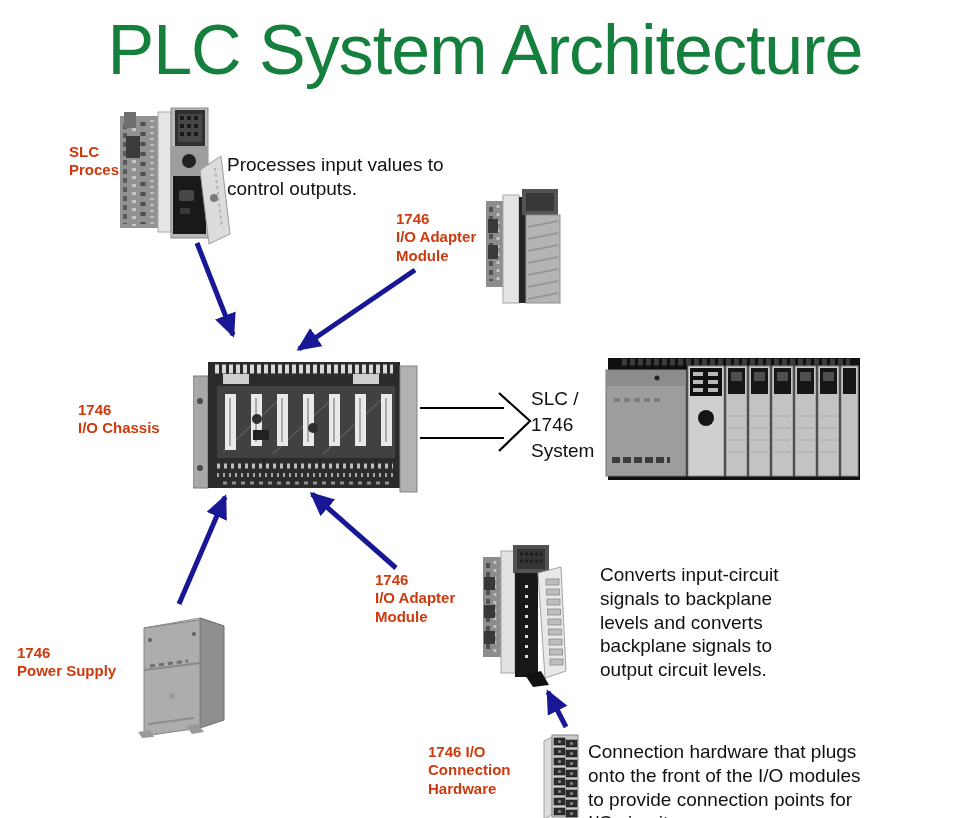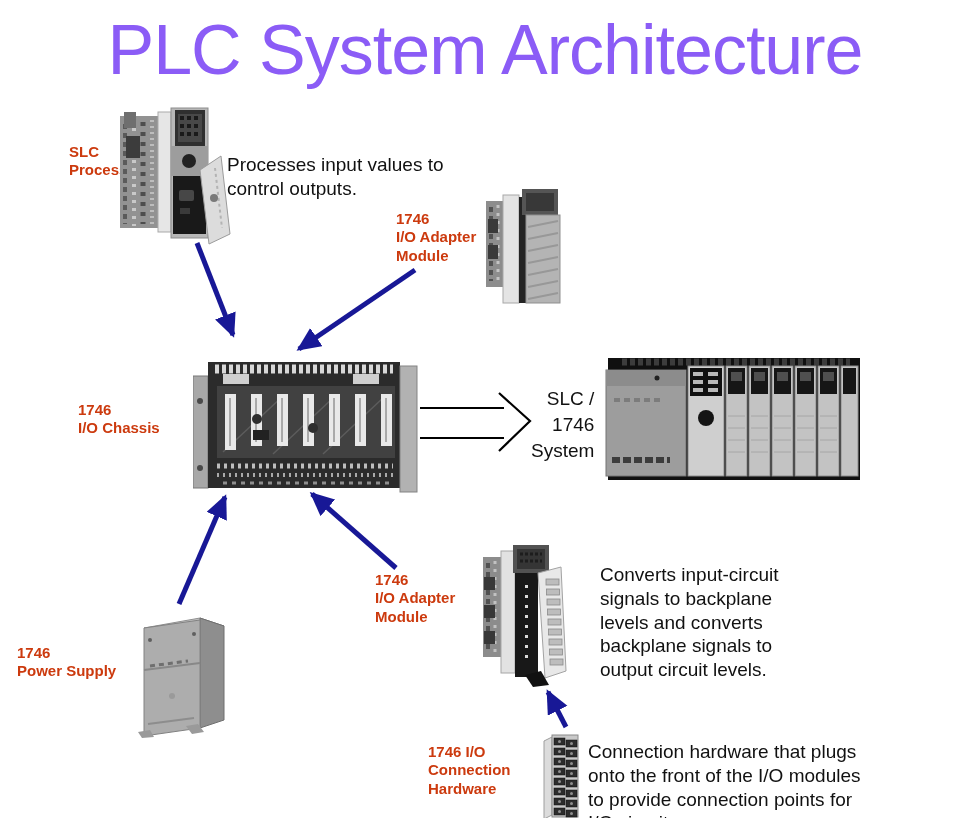--- a/index.html
+++ b/index.html
@@ -10,21 +10,21 @@
   }
   *{margin:0;padding:0;box-sizing:border-box;}
   html,body{background:#fff;}
   body{font-family:"Liberation Sans", sans-serif;}
   .canvas{
     position:relative;width:970px;height:818px;background:var(--background,#fff);
     overflow:hidden;
   }
   .title{
     position:absolute;left:0;right:0;top:10px;text-align:center;
-    font-size:70px;font-weight:400;letter-spacing:-1px;color:#8b5cf6;
+    font-size:70px;font-weight:400;letter-spacing:-1px;color:#15803d;
     white-space:nowrap;
   }
   .lbl{
     position:absolute;color:var(--label-orange,#cc3a0e);
     font-weight:700;font-size:15px;line-height:1.22;white-space:pre-line;
   }
   .desc{
     position:absolute;color:var(--text-black,#111);
     font-size:19px;line-height:1.25;white-space:pre-line;
   }
@@ -72,21 +72,21 @@
 signals to backplane
 levels and converts
 backplane signals to
 output circuit levels.</div>
 
   <div class="desc" style="left:588px;top:740px;">Connection hardware that plugs
 onto the front of the I/O modules
 to provide connection points for
 I/O circuits.</div>
 
-  <div class="desc sysdesc" style="left:531px;top:386px;text-align:right;">SLC /
+  <div class="desc sysdesc" style="left:531px;top:386px;">SLC /
 1746
 System</div>
 
   <div class="img" style="left:112px;top:106px;">
     <svg width="120" height="140" viewBox="0 0 120 140">
       <rect x="8" y="10" width="38" height="112" fill="#929292"></rect>
       <line x1="13" y1="18" x2="13" y2="118" stroke="#5a5a5a" stroke-width="4" stroke-dasharray="5 4"></line>
       <line x1="22" y1="14" x2="22" y2="120" stroke="#c9c9c9" stroke-width="4" stroke-dasharray="3 5"></line>
       <line x1="31" y1="16" x2="31" y2="118" stroke="#4d4d4d" stroke-width="5" stroke-dasharray="4 6"></line>
       <line x1="40" y1="14" x2="40" y2="120" stroke="#bdbdbd" stroke-width="4" stroke-dasharray="2 4"></line>

